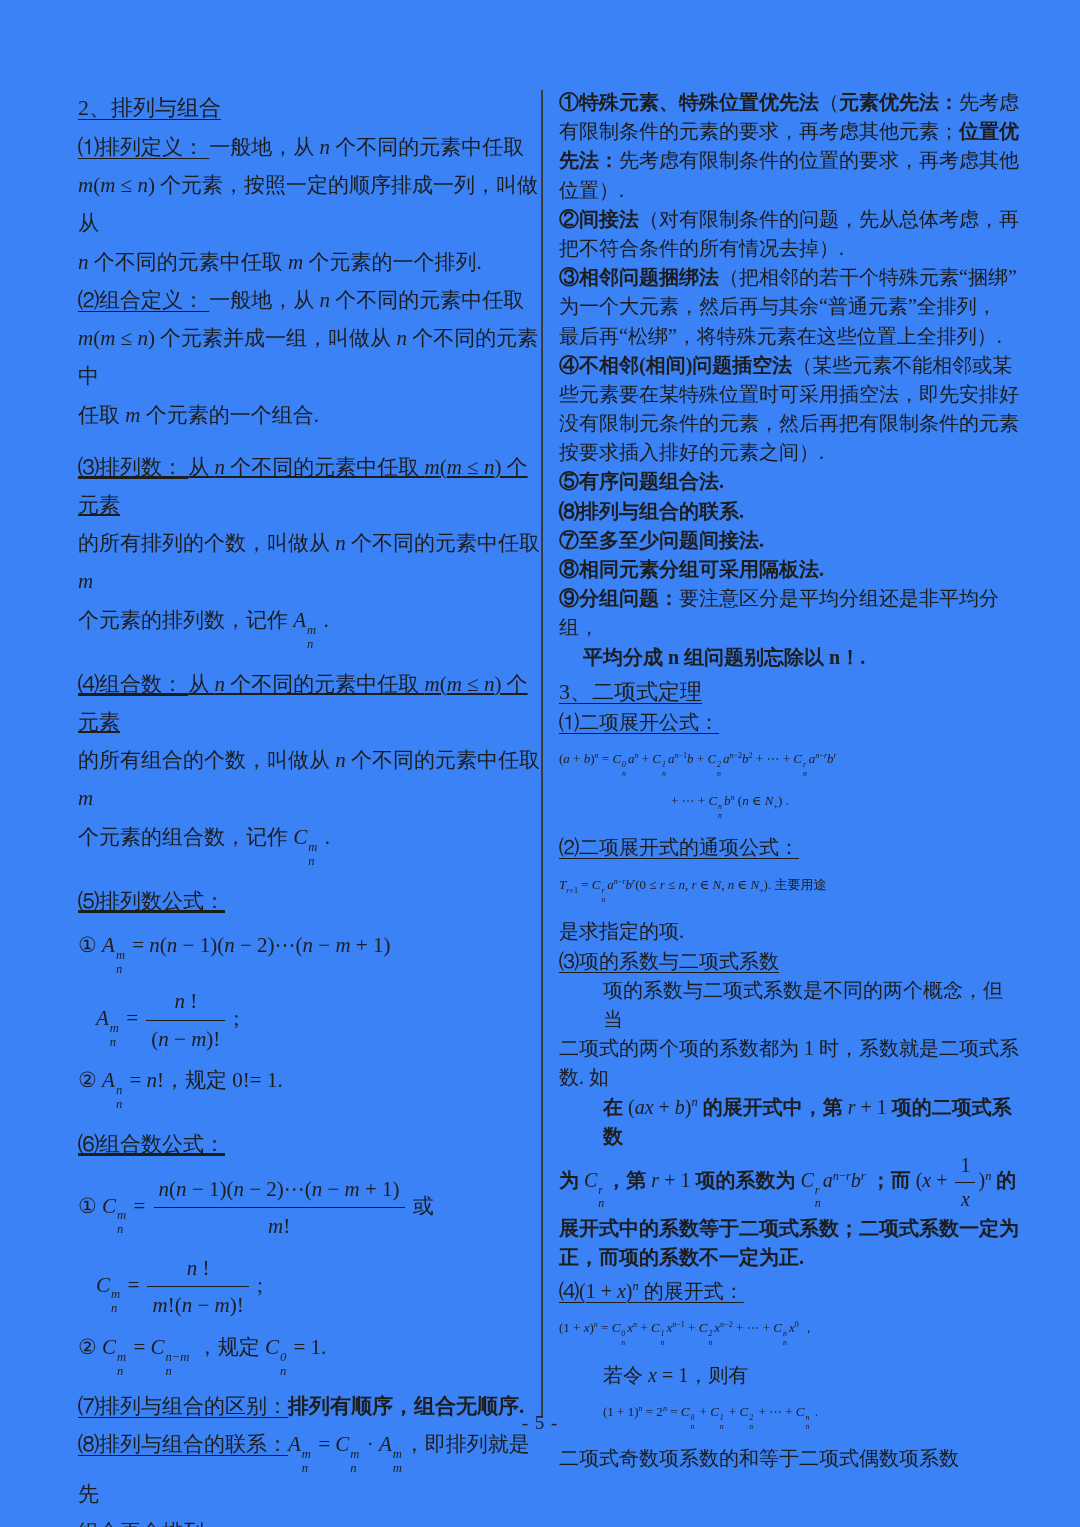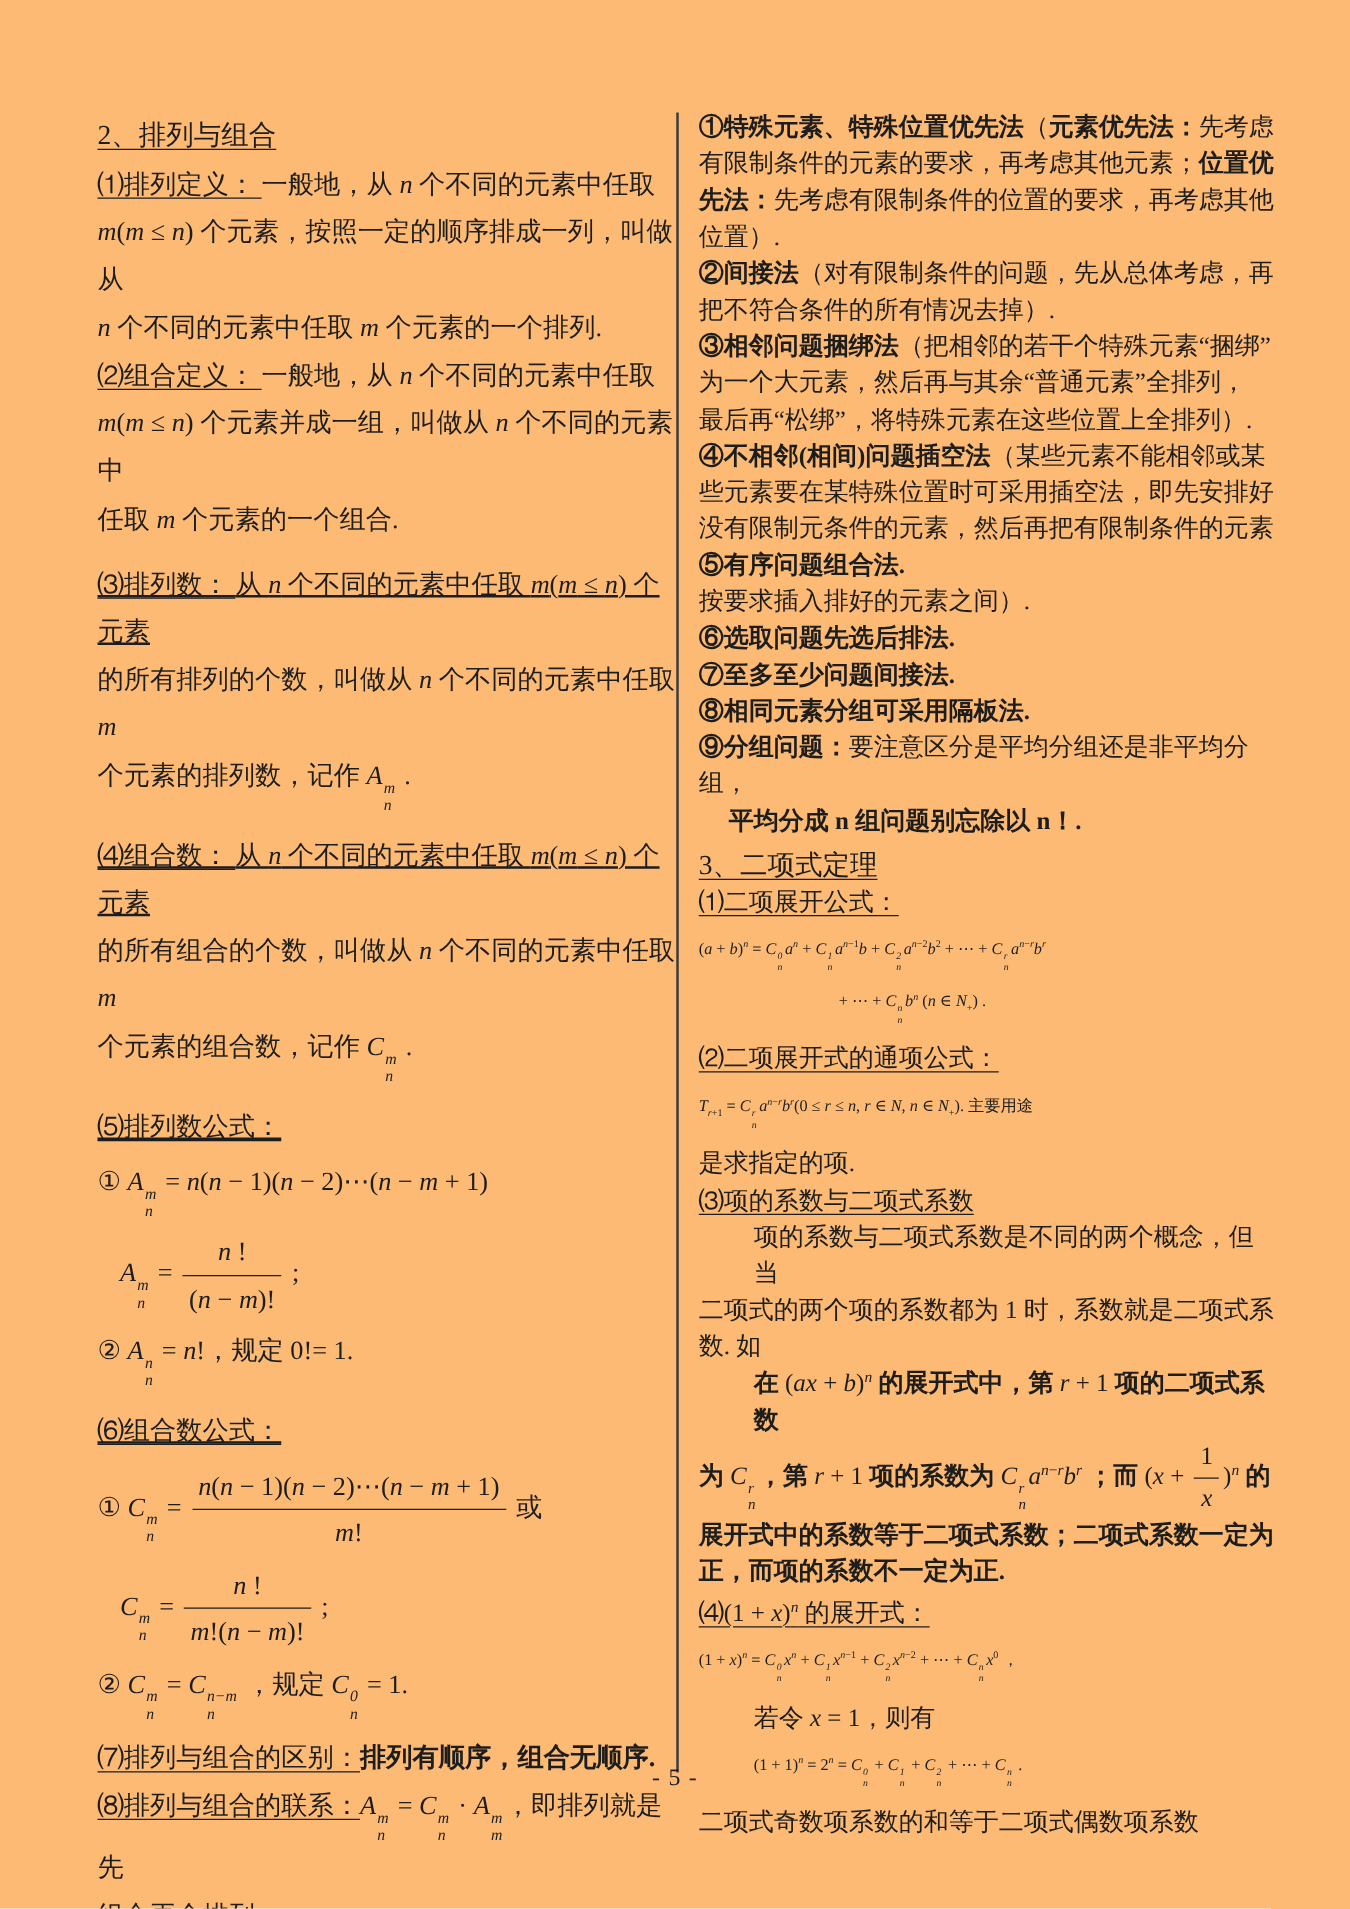--- a/index.html
+++ b/index.html
@@ -2,21 +2,21 @@
 <html><head>
 <meta charset="utf-8">
 <style>
   html,body{margin:0;padding:0;background:#ffffff;}
   body{
     width:1080px;height:1527px;
     font-family:"Liberation Serif","DejaVu Serif",serif;
     color:#1d1d1d;
     -webkit-font-smoothing:antialiased;
   }
-  .page{position:relative;width:1080px;height:1527px;background:#fdba74;overflow:hidden;}
+  .page{position:relative;width:1080px;height:1527px;background:#3b82f6;overflow:hidden;}
   .col{position:absolute;top:88px;}
   .col-left{left:78px;width:463px;font-size:21px;}
   .col-right{left:559px;width:461px;font-size:20px;}
   .line{line-height:1.82;}
   .col-right .line{line-height:1.46;}
   .title{font-size:22px;}
   .u{text-decoration:underline;text-underline-offset:4px;text-decoration-thickness:1px;}
   b{font-weight:bold;}
   i{font-style:italic;}
   
@@ -126,23 +126,23 @@
       <div class="line"><b>先法：</b>先考虑有限制条件的位置的要求，再考虑其他</div>
       <div class="line">位置）.</div>
       <div class="line"><b>②间接法</b>（对有限制条件的问题，先从总体考虑，再</div>
       <div class="line">把不符合条件的所有情况去掉）.</div>
       <div class="line"><b>③相邻问题捆绑法</b>（把相邻的若干个特殊元素“捆绑”</div>
       <div class="line">为一个大元素，然后再与其余“普通元素”全排列，</div>
       <div class="line">最后再“松绑”，将特殊元素在这些位置上全排列）.</div>
       <div class="line"><b>④不相邻(相间)问题插空法</b>（某些元素不能相邻或某</div>
       <div class="line">些元素要在某特殊位置时可采用插空法，即先安排好</div>
       <div class="line">没有限制元条件的元素，然后再把有限制条件的元素</div>
+      <div class="line">按要求插入排好的元素之间）.</div>
       <div class="line"><b>⑤有序问题组合法.</b></div>
-      <div class="line">按要求插入排好的元素之间）.</div>
-      <div class="line"><b>⑥选取问题先选后排法.</b></div>
+      <div class="line"><b>⑻排列与组合的联系.</b></div>
       <div class="line"><b>⑦至多至少问题间接法.</b></div>
       <div class="line"><b>⑧相同元素分组可采用隔板法.</b></div>
       <div class="line"><b>⑨分组问题：</b>要注意区分是平均分组还是非平均分组，</div>
       <div class="line i1b"><b>平均分成 n 组问题别忘除以 n！.</b></div>
       <div class="line title gt2"><span class="u">3、二项式定理</span></div>
       <div class="line"><span class="u">⑴二项展开公式： </span></div>
       <div class="line f">(<i>a</i> + <i>b</i>)<sup><i>n</i></sup> = <i>C</i><span class="ss">
           <span class="sp">0</span>
           <span class="sb">n</span>
         </span><i>a</i><sup><i>n</i></sup> + <i>C</i><span class="ss">

